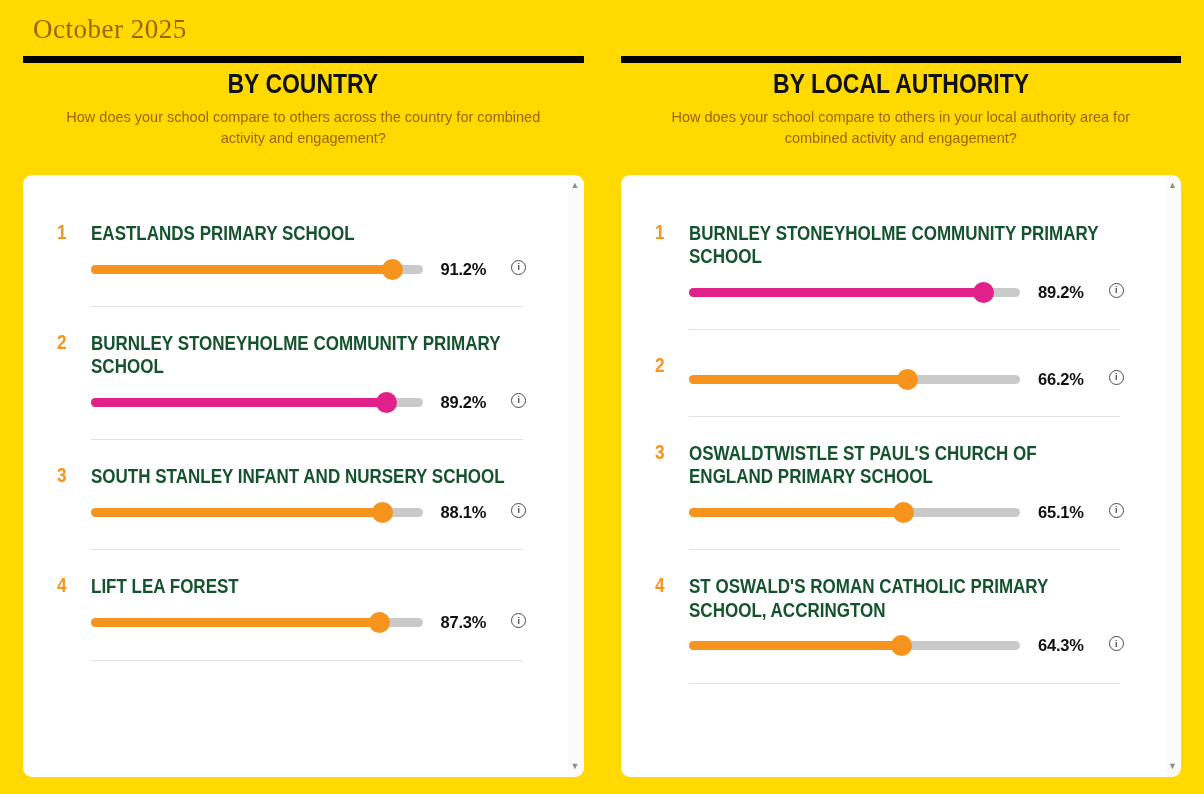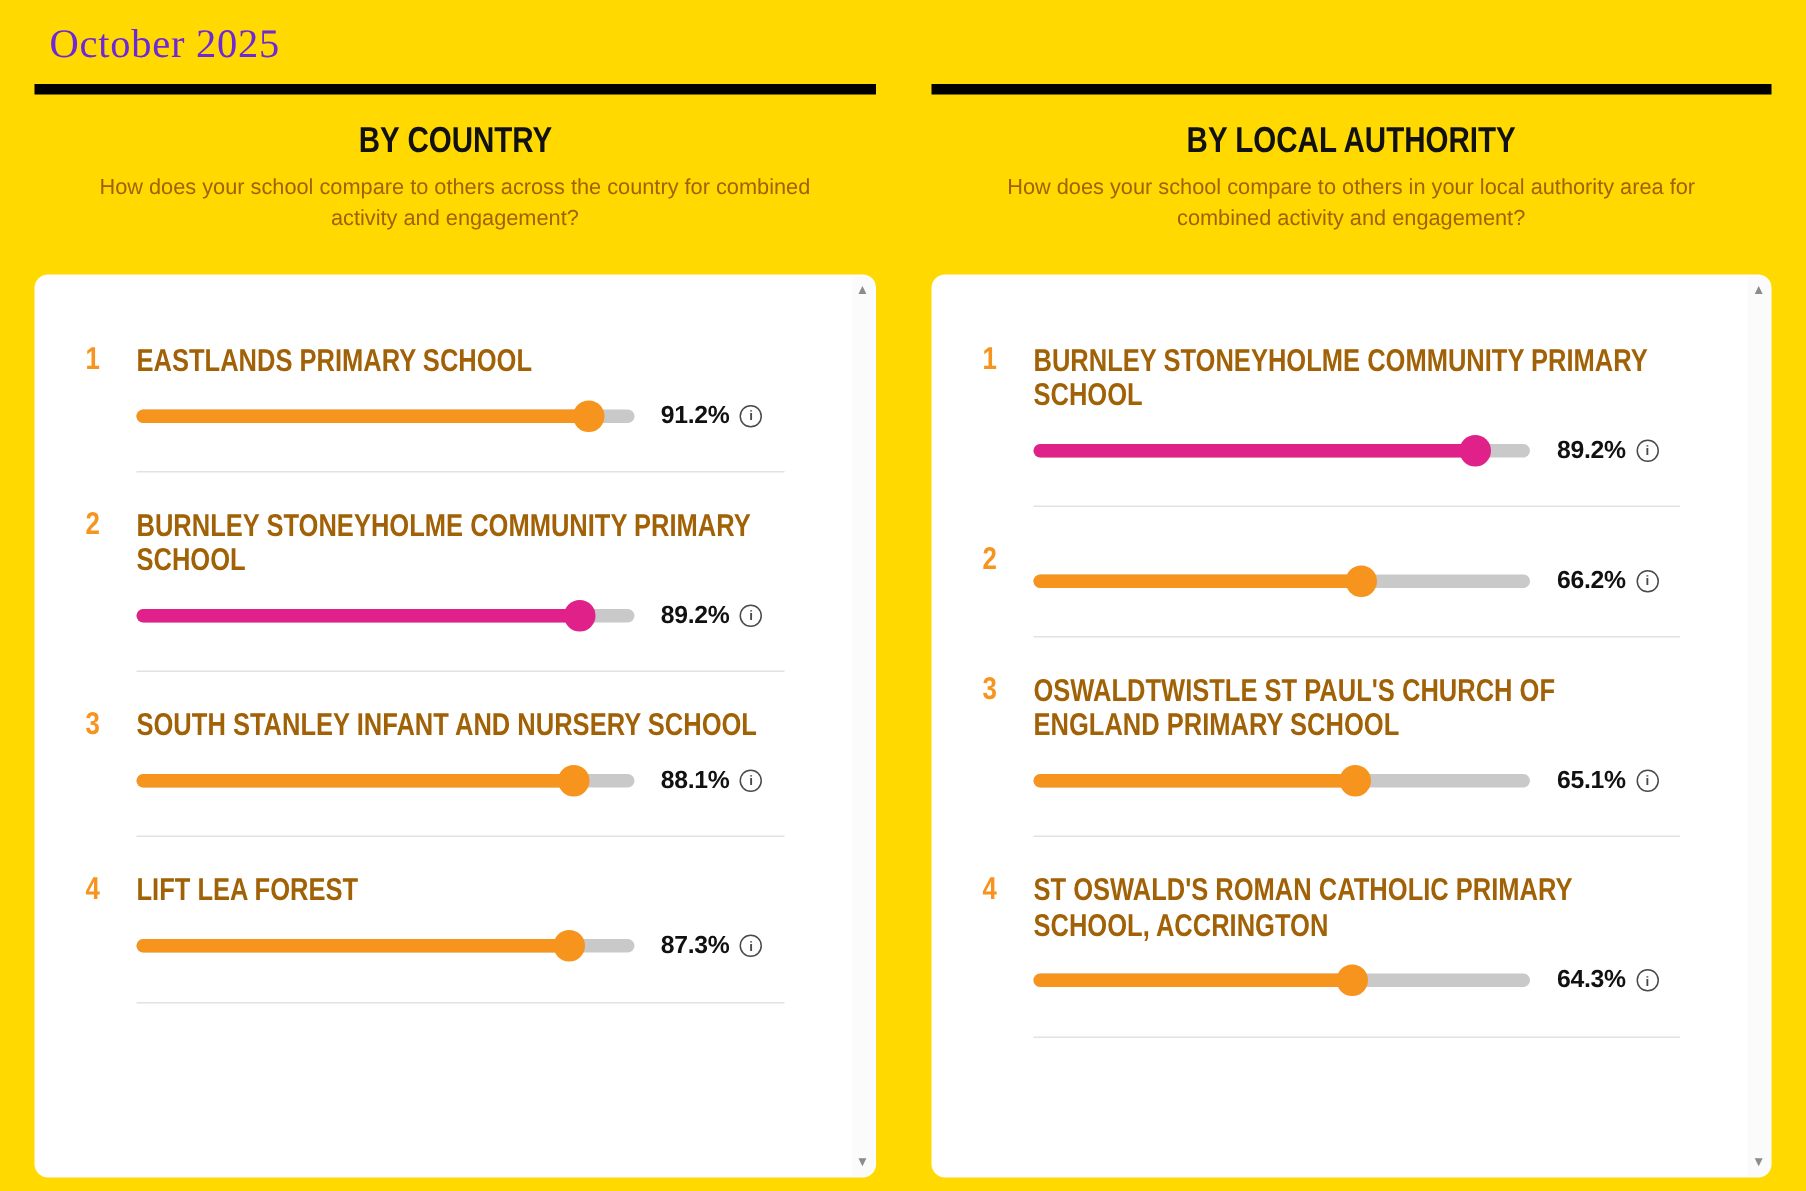--- a/index.html
+++ b/index.html
@@ -6,36 +6,36 @@
   html,body { width:1204px; height:794px; overflow:hidden; }
   body {
     background:#FFD900;
     font-family:"Liberation Sans", sans-serif;
     color:#111;
   }
   .page { width:1204px; height:794px; padding:14px 23px 0 23px; }
   .page-title {
     font-family: cursive;
     font-size:27px;
-    color:#6d28d9;
+    color:#a16207;
     padding-left:10px;
     height:40px;
     letter-spacing:0.5px;
   }
   .columns {
     display:grid;
     grid-template-columns:1fr 1fr;
     column-gap:37px;
   }
   .black-rule { height:7px; background:#000; margin-top:2px; }
   .panel-heading {
     text-align:center;
-    margin-top:17px;
+    margin-top:5px;
     font-weight:bold;
-    font-size:24px;
+    font-size:28px;
     letter-spacing:0px;
     white-space:nowrap;
   }
   .h-cond { display:inline-block; transform:scaleX(0.82); transform-origin:center bottom; }
   .panel-subtitle {
     margin:7px auto 0 auto;
     max-width:480px;
     text-align:center;
     font-size:14.5px;
     line-height:1.45;
@@ -58,21 +58,21 @@
     font-size:21px;
     color:#F7941E;
     line-height:1.05;
   }
   .rank .h-cond { transform-origin:left top; }
   .row-main { flex:1; min-width:0; }
   .school-name {
     font-weight:bold;
     font-size:21px;
     line-height:1.1;
-    color:#a16207;
+    color:#14532d;
     overflow:visible;
   }
   .name-cond {
     display:block;
     width:123%;
     transform:scaleX(0.81);
     transform-origin:left top;
   }
   .bar-row { margin-top:14px; height:22px; display:flex; align-items:center; }
   .track {
@@ -95,22 +95,22 @@
     width:21px;
     height:21px;
     border-radius:50%;
     background:inherit;
   }
   .value-wrap {
     margin-left:18px;
     width:88px;
     flex:0 0 88px;
     display:flex;
-    align-items:center;
-    gap:7px;
+    align-items:flex-start;
+    gap:25px;
   }
   .value { font-weight:bold; font-size:16.5px; letter-spacing:-0.2px; white-space:nowrap; }
   .info {
     width:15px; height:15px;
     flex:0 0 15px;
     border:1.5px solid #4a4a4a;
     border-radius:50%;
     color:#4a4a4a;
     font-size:9px;
     font-weight:bold;

